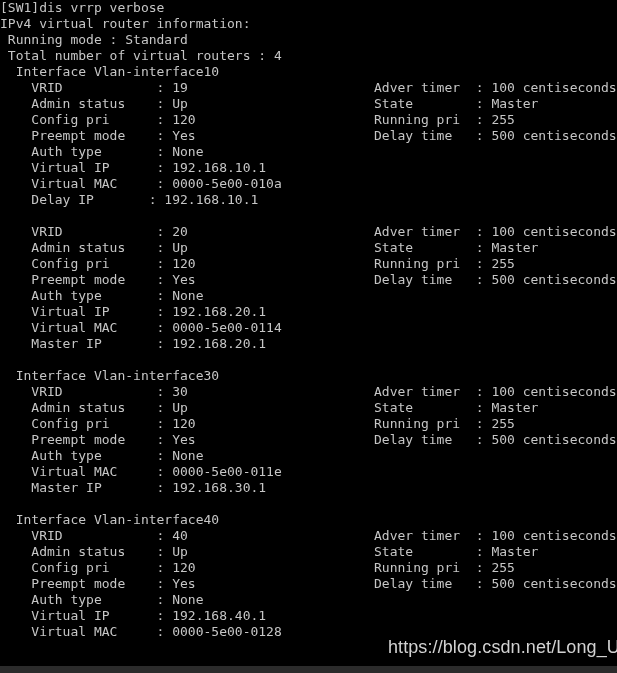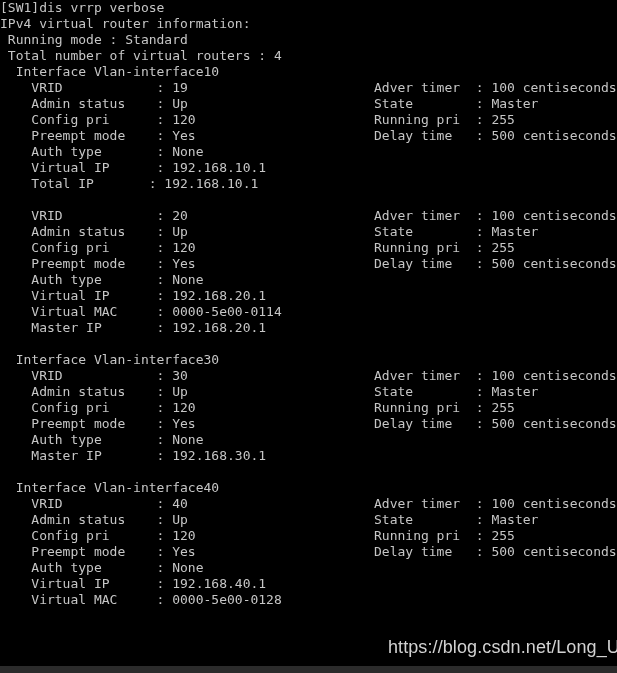--- a/index.html
+++ b/index.html
@@ -78,37 +78,39 @@
       <div class="line"><span class="left">IPv4 virtual router information:</span></div>
       <div class="line"><span class="left"> Running mode : Standard</span></div>
       <div class="line"><span class="left"> Total number of virtual routers : 4</span></div>
       <div class="line"><span class="left">  Interface Vlan-interface10</span></div>
       <div class="line"><span class="left">    VRID            : 19</span><span class="right">Adver timer  : 100 centiseconds</span></div>
       <div class="line"><span class="left">    Admin status    : Up</span><span class="right">State        : Master</span></div>
       <div class="line"><span class="left">    Config pri      : 120</span><span class="right">Running pri  : 255</span></div>
       <div class="line"><span class="left">    Preempt mode    : Yes</span><span class="right">Delay time   : 500 centiseconds</span></div>
       <div class="line"><span class="left">    Auth type       : None</span></div>
       <div class="line"><span class="left">    Virtual IP      : 192.168.10.1</span></div>
-      <div class="line"><span class="left">    Total IP       : 192.168.10.1</span></div>
+      <div class="line"><span class="left">    Virtual MAC     : 0000-5e00-010a</span></div>
+      <div class="line"><span class="left">    Delay IP       : 192.168.10.1</span></div>
       <div class="blank">&nbsp;</div>
       <div class="line"><span class="left">    VRID            : 20</span><span class="right">Adver timer  : 100 centiseconds</span></div>
       <div class="line"><span class="left">    Admin status    : Up</span><span class="right">State        : Master</span></div>
       <div class="line"><span class="left">    Config pri      : 120</span><span class="right">Running pri  : 255</span></div>
       <div class="line"><span class="left">    Preempt mode    : Yes</span><span class="right">Delay time   : 500 centiseconds</span></div>
       <div class="line"><span class="left">    Auth type       : None</span></div>
       <div class="line"><span class="left">    Virtual IP      : 192.168.20.1</span></div>
       <div class="line"><span class="left">    Virtual MAC     : 0000-5e00-0114</span></div>
       <div class="line"><span class="left">    Master IP       : 192.168.20.1</span></div>
       <div class="blank">&nbsp;</div>
       <div class="line"><span class="left">  Interface Vlan-interface30</span></div>
       <div class="line"><span class="left">    VRID            : 30</span><span class="right">Adver timer  : 100 centiseconds</span></div>
       <div class="line"><span class="left">    Admin status    : Up</span><span class="right">State        : Master</span></div>
       <div class="line"><span class="left">    Config pri      : 120</span><span class="right">Running pri  : 255</span></div>
       <div class="line"><span class="left">    Preempt mode    : Yes</span><span class="right">Delay time   : 500 centiseconds</span></div>
       <div class="line"><span class="left">    Auth type       : None</span></div>
+      <div class="line"><span class="left">    Virtual MAC     : 0000-5e00-011e</span></div>
       <div class="line"><span class="left">    Master IP       : 192.168.30.1</span></div>
       <div class="blank">&nbsp;</div>
       <div class="line"><span class="left">  Interface Vlan-interface40</span></div>
       <div class="line"><span class="left">    VRID            : 40</span><span class="right">Adver timer  : 100 centiseconds</span></div>
       <div class="line"><span class="left">    Admin status    : Up</span><span class="right">State        : Master</span></div>
       <div class="line"><span class="left">    Config pri      : 120</span><span class="right">Running pri  : 255</span></div>
       <div class="line"><span class="left">    Preempt mode    : Yes</span><span class="right">Delay time   : 500 centiseconds</span></div>
       <div class="line"><span class="left">    Auth type       : None</span></div>
       <div class="line"><span class="left">    Virtual IP      : 192.168.40.1</span></div>
       <div class="line"><span class="left">    Virtual MAC     : 0000-5e00-0128</span></div>

